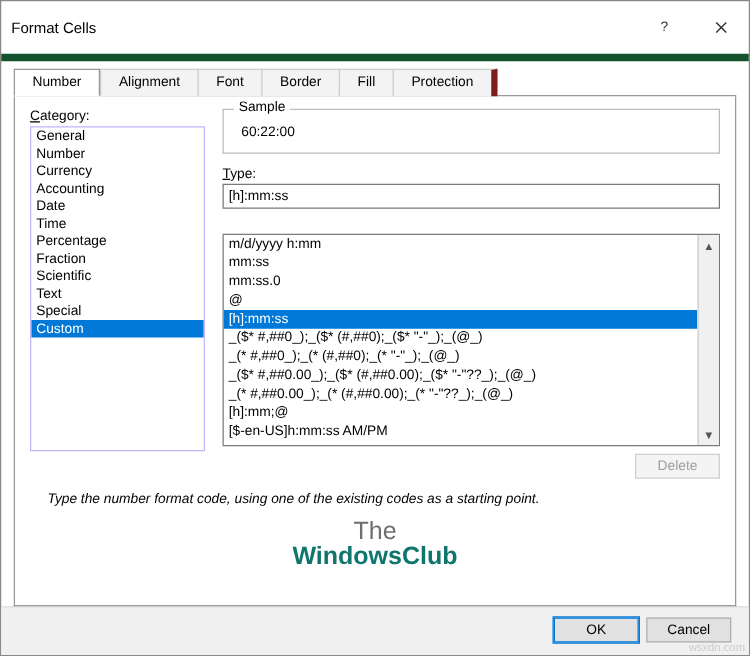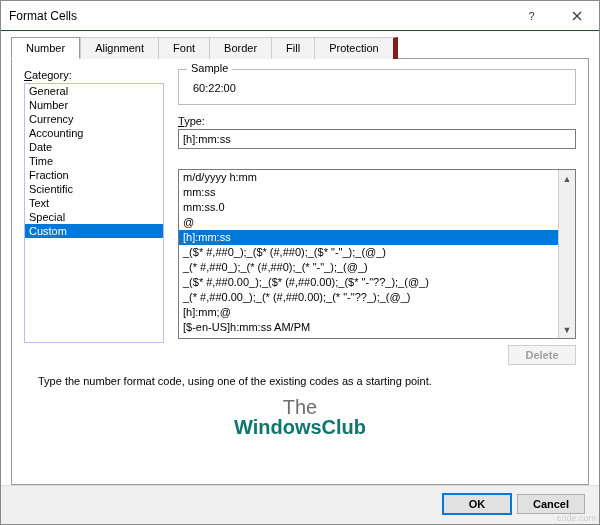--- a/index.html
+++ b/index.html
@@ -1,18 +1,18 @@
 <!DOCTYPE html>
 <html><head>
 <meta charset="utf-8">
 <style>
 * { box-sizing: border-box; font-family: "Segoe UI", Tahoma, sans-serif; font-size: 11px; }
 body { margin: 0; background: #fff; width: 600px; height: 525px; overflow: hidden; }
 .dialog { width: 600px; height: 525px; border: 1px solid #888; background: #fff; display: flex; flex-direction: column; }
-.titlebar { display: flex; align-items: center; height: 30px; border-bottom: 1px solid #14532d; }
+.titlebar { display: flex; align-items: center; height: 48px; border-bottom: 6px solid #14532d; }
 .titlebar .title { flex: 1; padding-left: 8px; font-size: 12px; }
 .titlebar .sysbtn { width: 45px; height: 30px; display: flex; align-items: center; justify-content: center; color: #333; }
 .body { flex: 1; padding: 6px 10px 0 10px; display: flex; flex-direction: column; }
 .tabs { display: flex; border-bottom: 1px solid #999; }
 .tab { padding: 4px 14px; border: 1px solid transparent; border-bottom: none; margin-bottom: -1px; background: #f3f3f3; border-color:#ccc; border-right:none;}
 .tab:last-child{border-right:5px solid #7f1d1d;}
 .tab.active { background: #fff; border: 1px solid #999; border-bottom: 1px solid #fff; position: relative; z-index: 2; }
 .tab-content { flex:1; border: 1px solid #999; border-top: none; padding: 10px 12px; position:relative; }
 .cols { display: flex; gap: 14px; }
 .col-left { width: 140px; }
@@ -26,24 +26,24 @@
 .group .legend { position: absolute; top: -8px; left: 8px; background: #fff; padding: 0 4px; }
 .sample-val { padding: 2px 4px; }
 .textbox { width: 100%; border: 1px solid #7a7a7a; padding: 3px 4px; font-size:11px; outline:none; }
 .typelist { border: 1px solid #7a7a7a; height: 170px; margin-top: 20px; background:#fff; position:relative; display:flex; }
 .typelist .inner{ flex:1; overflow:hidden;}
 .typelist .item { padding: 0px 4px; white-space: nowrap; font-size:11px; line-height:15px;}
 .typelist .item.selected { background: #0078d7; color: #fff; }
 .vscroll{width:17px;background:#f0f0f0;border-left:1px solid #ccc;display:flex;flex-direction:column;justify-content:space-between;align-items:center;}
 .vscroll .arr{height:17px;width:100%;display:flex;align-items:center;justify-content:center;color:#555;font-size:9px;}
 .btnrow { display:flex; justify-content:flex-end; padding-top:6px; }
-.btn { min-width: 68px; padding: 3px 12px; border: 1px solid #adadad; background: #e1e1e1; margin-left: 6px; text-align:center;font-weight:bold; }
+.btn { min-width: 68px; padding: 3px 12px; border: 1px solid #adadad; background: #e1e1e1; margin-left: 6px; text-align:center; }
 .btn.primary { background: #e1e1e1; border: 1px solid #0078d7; outline:1px solid #0078d7; }
 .btn.disabled { color: #a0a0a0; border-color: #cfcfcf; background:#f4f4f4;}
-.hint { padding: 10px 14px 6px 14px; color:#000;}
+.hint { padding: 10px 14px 6px 14px; color:#000;font-style:italic;}
 .footer { display:flex; justify-content:flex-end; padding: 8px 14px 10px 14px; background:#f0f0f0; border-top:1px solid #ddd;}
 .wm { text-align:center; padding:4px 0 6px 0;}
 .wm .t1{font-weight:300;font-size:20px;color:#6e6e6e;line-height:1;}
 .wm .t2{font-weight:600;font-size:20px;color:#0f766e;line-height:1;}
 .src{position:absolute;right:4px;bottom:2px;font-size:9px;color:#ccc;}
 </style>
 </head>
 <body>
 
 <div class="dialog">
@@ -72,20 +72,21 @@
       <div class="cols">
         <div class="col-left">
           <label class="lbl"><span class="u">C</span>ategory:</label>
           <div class="listbox">
             <div class="item">General</div>
             <div class="item">Number</div>
             <div class="item">Currency</div>
             <div class="item">Accounting</div>
             <div class="item">Date</div>
             <div class="item">Time</div>
+            <div class="item">Percentage</div>
             <div class="item">Fraction</div>
             <div class="item">Scientific</div>
             <div class="item">Text</div>
             <div class="item">Special</div>
             <div class="item selected">Custom</div>
           </div>
         </div>
 
         <div class="col-right">
           <div class="group">
@@ -129,14 +130,14 @@
         <span class="t2">WindowsClub</span>
       </div>
     </div>
   </div>
 
   <div class="footer">
     <div class="btn primary">OK</div>
     <div class="btn">Cancel</div>
   </div>
 
-  <div class="src">code.com</div>
+  <div class="src">wsxdn.com</div>
 </div>
 
 </body></html>

